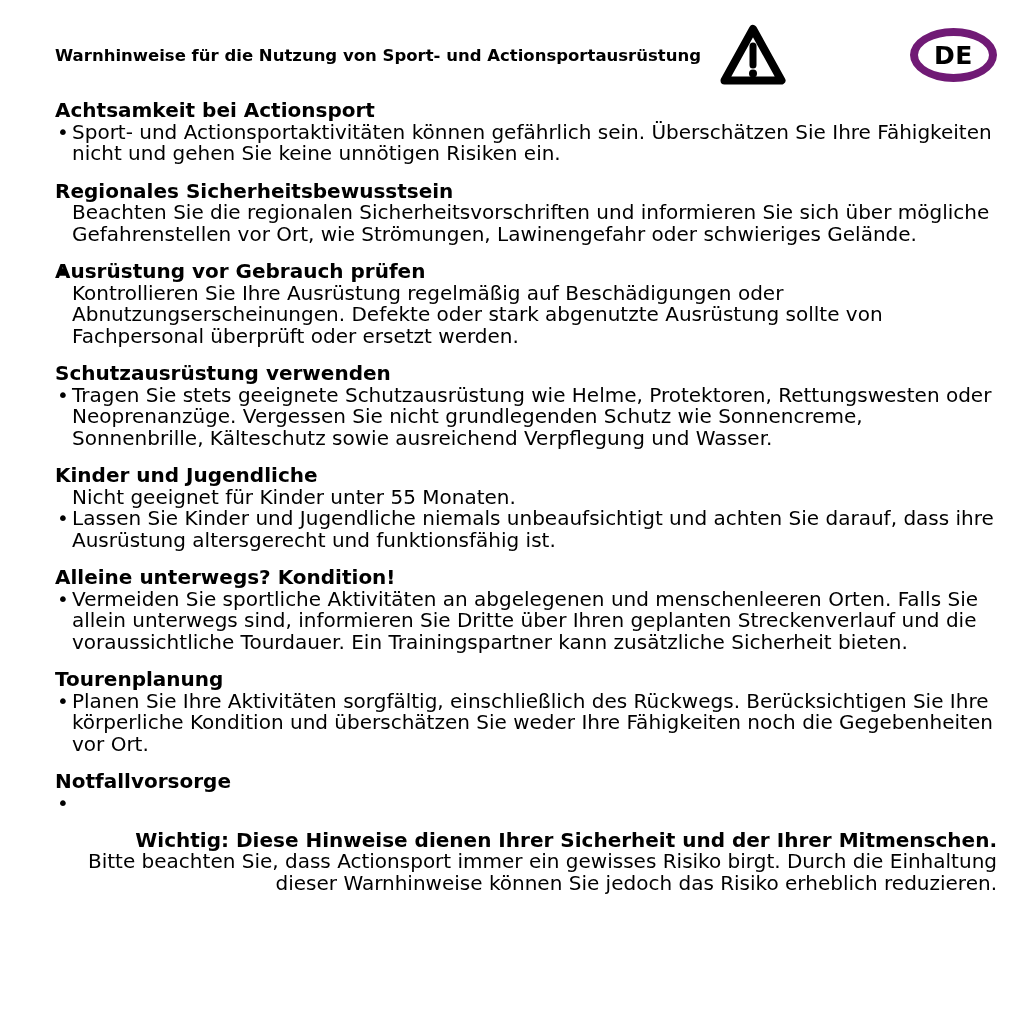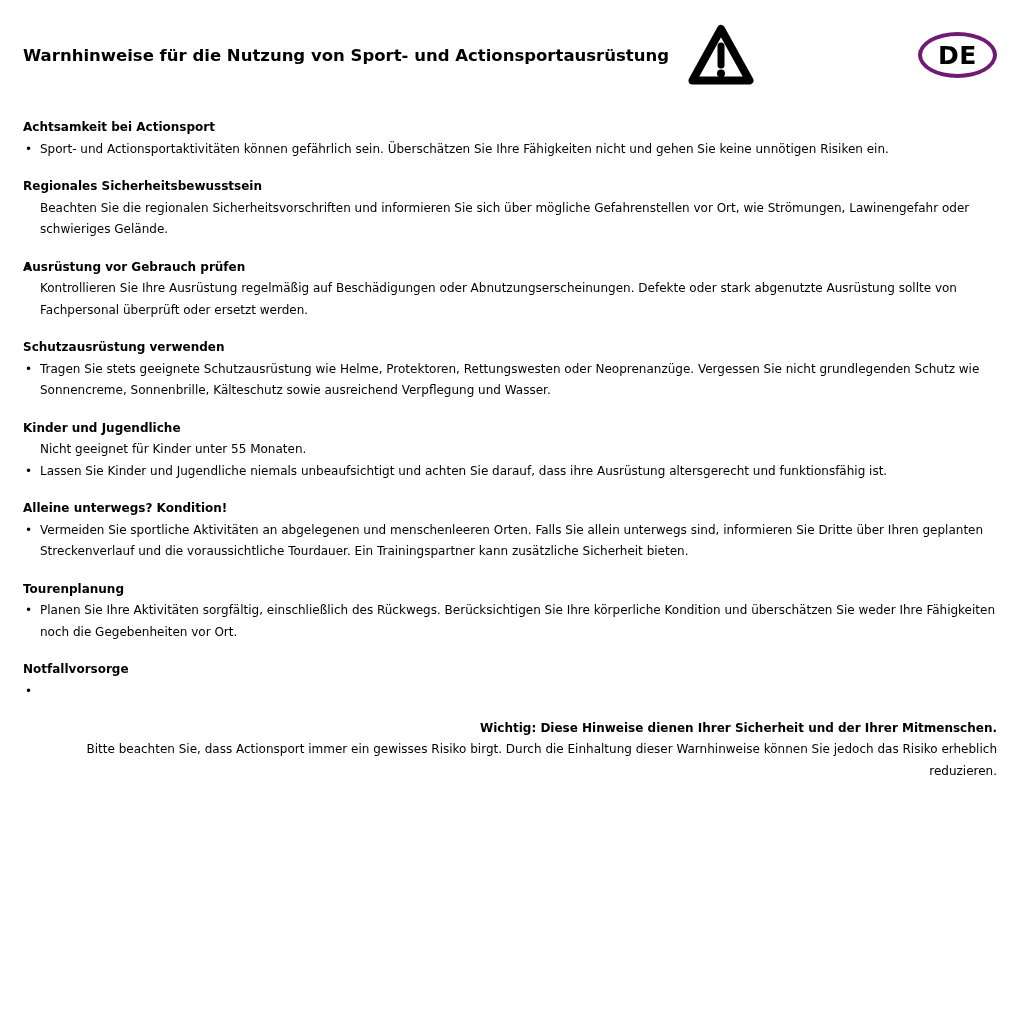--- a/index.html
+++ b/index.html
@@ -6,20 +6,21 @@
   body { background: #ffffff; }
   .page {
     position: relative;
     width: 1030px;
     height: 1029px;
     background: #ffffff;
     color: #000000;
     font-family: "DejaVu Sans", "Liberation Sans", sans-serif;
     overflow: hidden;
     box-sizing: border-box;
+    padding-left: 32px;
   }
   .header {
     position: relative;
     margin: 23px 33px 0 23px;
     height: 64px;
   }
   .title {
     position: absolute;
     left: 0;
     top: 50%;
@@ -35,32 +36,32 @@
     width: 66px;
     height: 64px;
   }
   .badge {
     position: absolute;
     right: 0;
     top: 50%;
     transform: translateY(-50%);
     width: 71px;
     height: 38px;
-    border: 4px solid #701a75;
+    border: 8px solid #701a75;
     border-radius: 50%;
     display: flex;
     align-items: center;
     justify-content: center;
     font-size: 25px;
     font-weight: bold;
     letter-spacing: 0.5px;
   }
   .content {
-    margin: 30px 33px 0 23px;
-    font-size: 12px;
+    margin: 13px 33px 0 23px;
+    font-size: 20px;
     line-height: 21.5px;
   }
   .section { margin-top: 16px; }
   .section:first-child { margin-top: 0; }
   .heading { font-weight: bold; }
   .item {
     position: relative;
     padding-left: 17px;
   }
   .item .marker {

